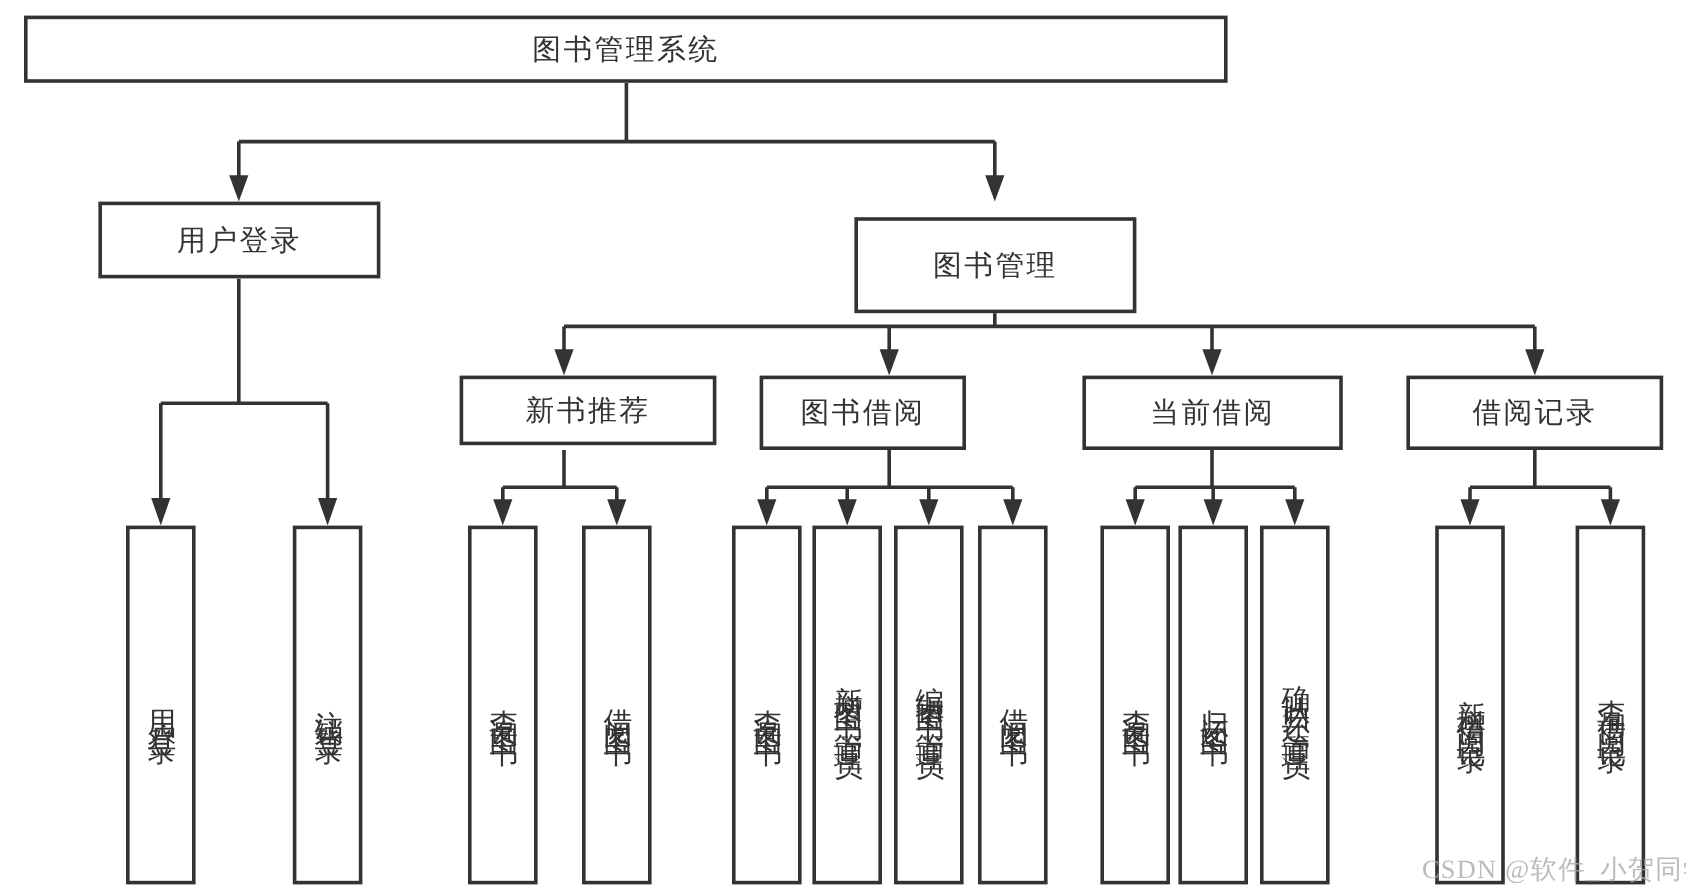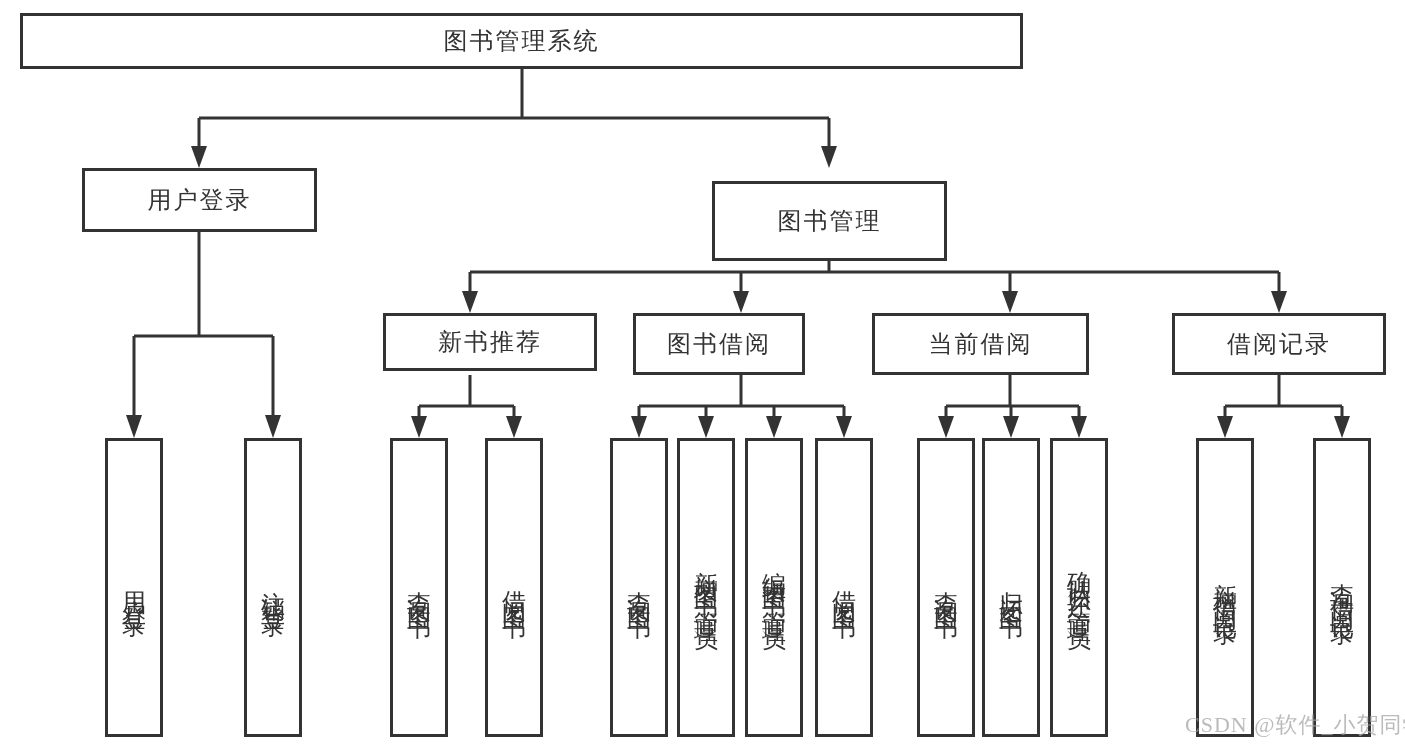--- a/index.html
+++ b/index.html
@@ -83,21 +83,21 @@
   <div class="box h" style="left:712px;top:181px;width:235px;height:80px;">
     <span>图书管理</span>
   </div>
 
   <div class="box h" style="left:343px;top:313px;width:214px;height:58px;margin-left:40px;">
     <span>新书推荐</span>
   </div>
   <div class="box h" style="left:633px;top:313px;width:172px;height:62px;">
     <span>图书借阅</span>
   </div>
-  <div class="box h" style="left:872px;top:313px;width:217px;height:62px;">
+  <div class="box h" style="left:902px;top:313px;width:217px;height:62px;">
     <span>当前借阅</span>
   </div>
   <div class="box h" style="left:1172px;top:313px;width:214px;height:62px;">
     <span>借阅记录</span>
   </div>
 
   <div class="box v" style="left:105px;top:438px;width:58px;height:299px;">
     <span>用户登录</span>
   </div>
   <div class="box v" style="left:244px;top:438px;width:58px;height:299px;">

